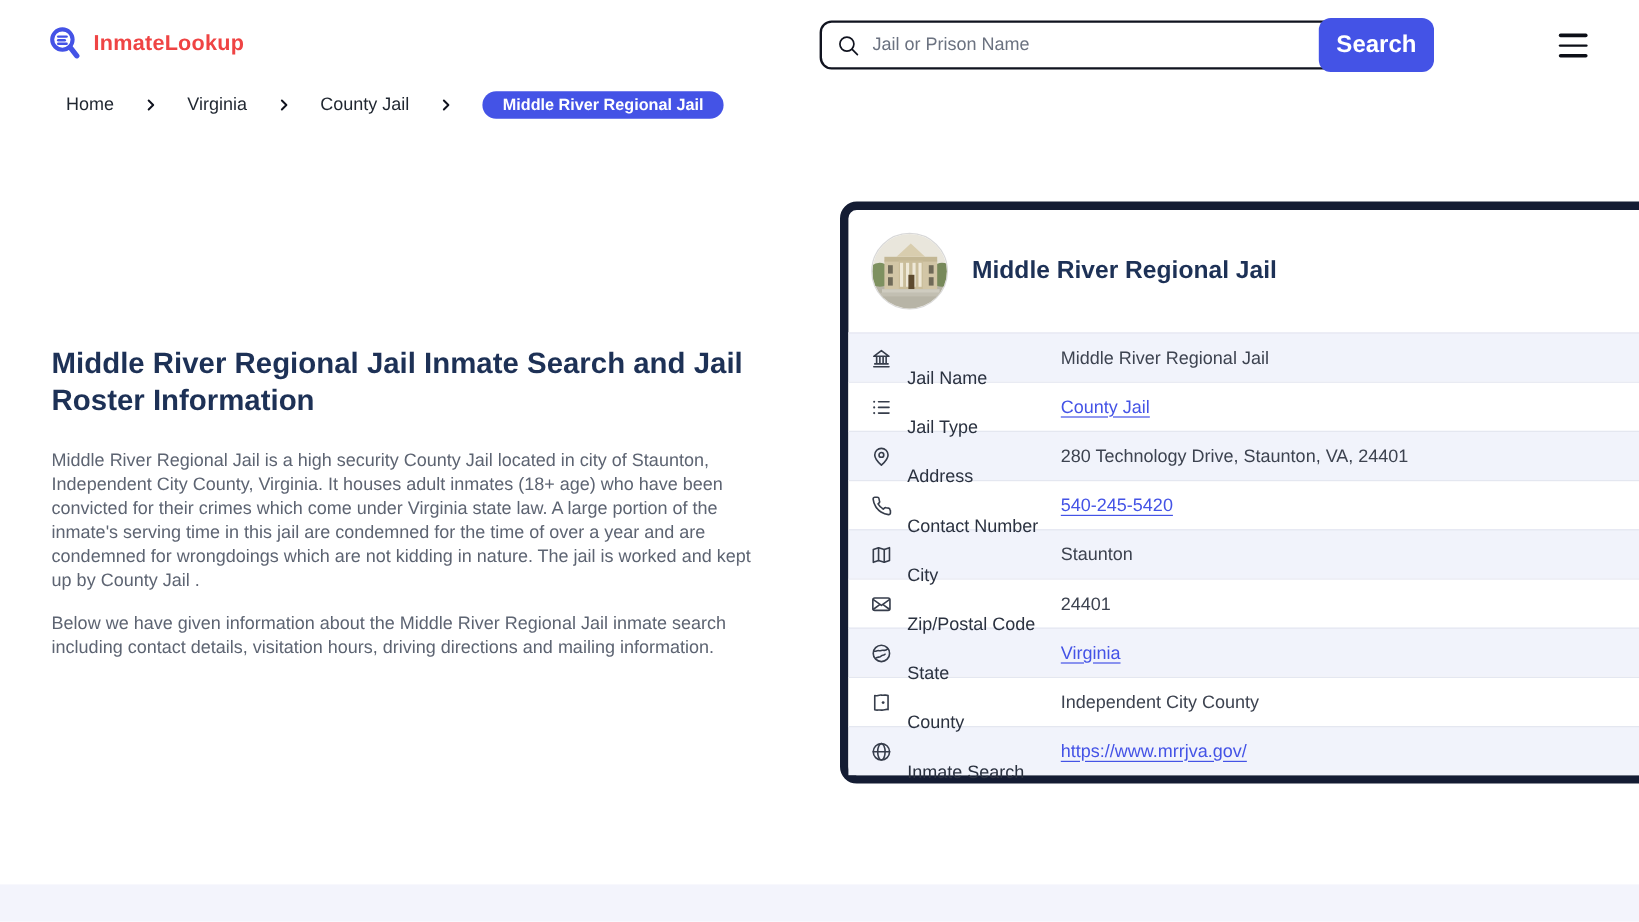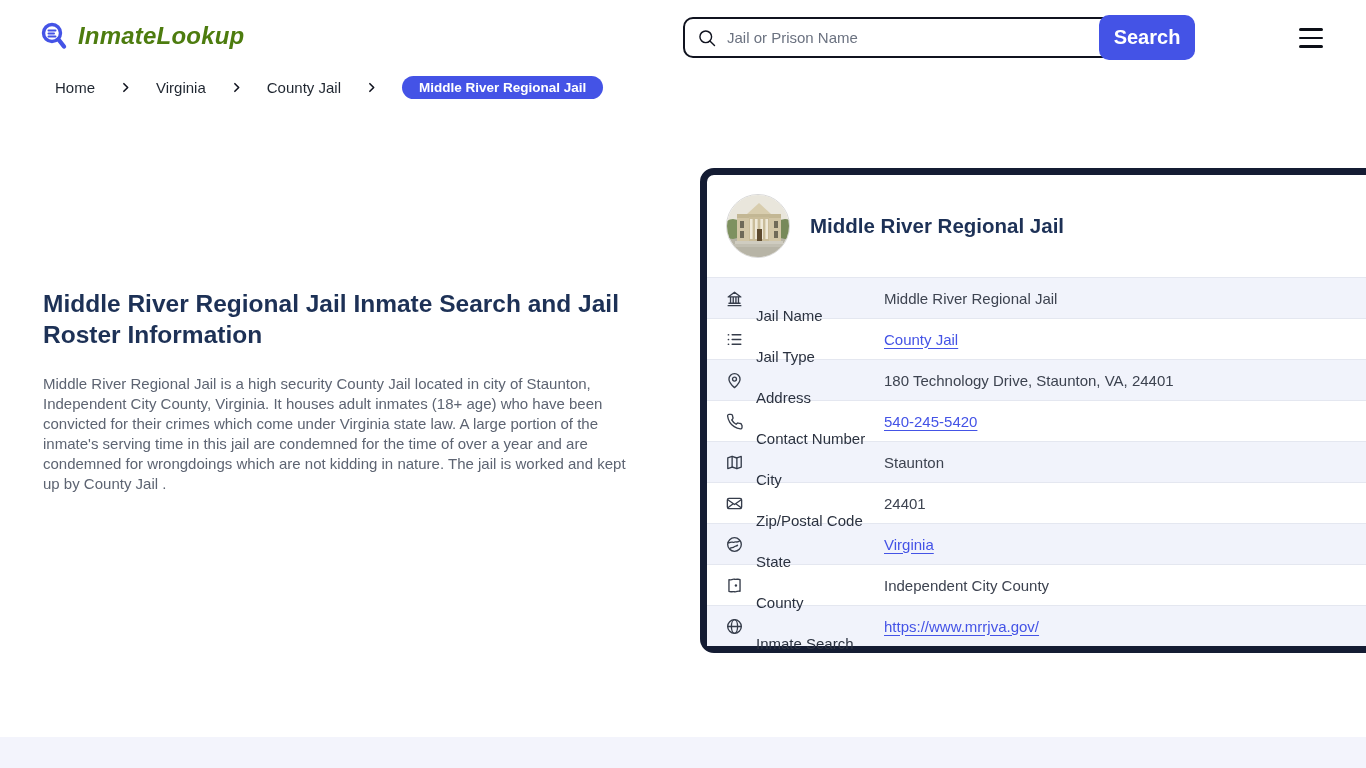--- a/index.html
+++ b/index.html
@@ -2,21 +2,21 @@
 <html><head>
 <meta charset="utf-8">
 <style>
   * { margin:0; padding:0; box-sizing:border-box; }
   html,body { width:1366px; height:768px; overflow:hidden; background:#ffffff;
     font-family:"Liberation Sans", sans-serif; }
   a { text-decoration:none; }
 
   
   .logo { position:absolute; left:38px; top:20px; display:flex; align-items:center; gap:8px; cursor:pointer; }
-  .logo-text { font-size:24px; font-weight:700; color:#4d7c0f; letter-spacing:.2px;font-style:italic; }
+  .logo-text { font-size:18px; font-weight:700; color:#ef4444; letter-spacing:.2px; }
 
   .search-form { position:absolute; left:683px; top:17px; width:512px; height:41px;
     border:2px solid #10131f; border-radius:10px; background:#fff; display:flex; align-items:center; }
   .search-form .s-icon { margin-left:12px; display:flex; }
   .search-input { flex:1; border:none; outline:none; font-size:15px; color:#333; padding:0 10px;
     font-family:"Liberation Sans", sans-serif; background:transparent; }
   .search-input::placeholder { color:#6b7280; }
   .search-btn { height:45px; margin:-2px -2px -2px 0; width:96px; border:none; cursor:pointer;
     background:#4453e6; color:#fff; font-size:20px; font-weight:700; border-radius:10px;
     font-family:"Liberation Sans", sans-serif; }
@@ -109,20 +109,21 @@
     <svg class="stroke-i" width="13" height="13" viewBox="0 0 24 24" style="color:#10131f;stroke-width:3">
         <polyline points="9 5 16 12 9 19"></polyline>
       </svg>
   </span>
   <span class="crumb-badge">Middle River Regional Jail</span>
 </nav>
 
 <div class="article">
   <h1>Middle River Regional Jail Inmate Search and Jail Roster Information</h1>
   <p>Middle River Regional Jail is a high security County Jail located in city of Staunton, Independent City County, Virginia. It houses adult inmates (18+ age) who have been convicted for their crimes which come under Virginia state law. A large portion of the inmate's serving time in this jail are condemned for the time of over a year and are condemned for wrongdoings which are not kidding in nature. The jail is worked and kept up by County Jail .</p>
+  <p>Below we have given information about the Middle River Regional Jail inmate search including contact details, visitation hours, driving directions and mailing information.</p>
 </div>
 
 <div class="card">
   <div class="card-header">
     <div class="card-avatar">
       <svg width="64" height="64" viewBox="0 0 64 64">
         <rect width="64" height="64" fill="#e9e6dc"></rect>
         <rect x="0" y="42" width="64" height="22" fill="#b7b4a6"></rect>
         <circle cx="6" cy="34" r="10" fill="#7e9160"></circle>
         <circle cx="58" cy="34" r="10" fill="#77895a"></circle>
@@ -170,21 +171,21 @@
   </div>
 
   <div class="info-row alt">
     <span class="row-icon">
           <svg class="stroke-i" viewBox="0 0 24 24">
             <path d="M12 21c-4.4-3.9-7-7.3-7-10.7a7 7 0 1 1 14 0C19 13.7 16.4 17.1 12 21z"></path>
             <circle cx="12" cy="10.2" r="2.5"></circle>
           </svg>
         </span>
     <span class="row-label">Address</span>
-    <span class="row-value">180 Technology Drive, Staunton, VA, 24401</span>
+    <span class="row-value">280 Technology Drive, Staunton, VA, 24401</span>
   </div>
 
   <div class="info-row">
     <span class="row-icon">
           <svg class="stroke-i" viewBox="0 0 24 24">
             <path d="M21.5 16.9v2.6a1.8 1.8 0 0 1-2 1.8 18 18 0 0 1-7.9-2.8 17.8 17.8 0 0 1-5.5-5.5A18 18 0 0 1 3.3 5a1.8 1.8 0 0 1 1.8-2h2.6a1.8 1.8 0 0 1 1.8 1.6c.1.8.3 1.6.5 2.4a1.8 1.8 0 0 1-.4 1.9L8.5 10a14.4 14.4 0 0 0 5.5 5.5l1.1-1.1a1.8 1.8 0 0 1 1.9-.4c.8.2 1.6.4 2.4.5a1.8 1.8 0 0 1 1.6 1.9z"></path>
           </svg>
         </span>
     <span class="row-label">Contact Number</span>
     <span class="row-value"><a href="#" class="value-link">540-245-5420</a></span>

